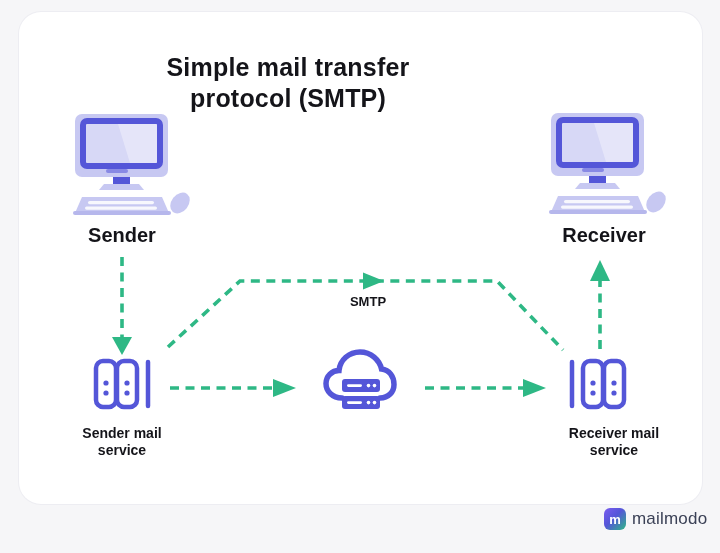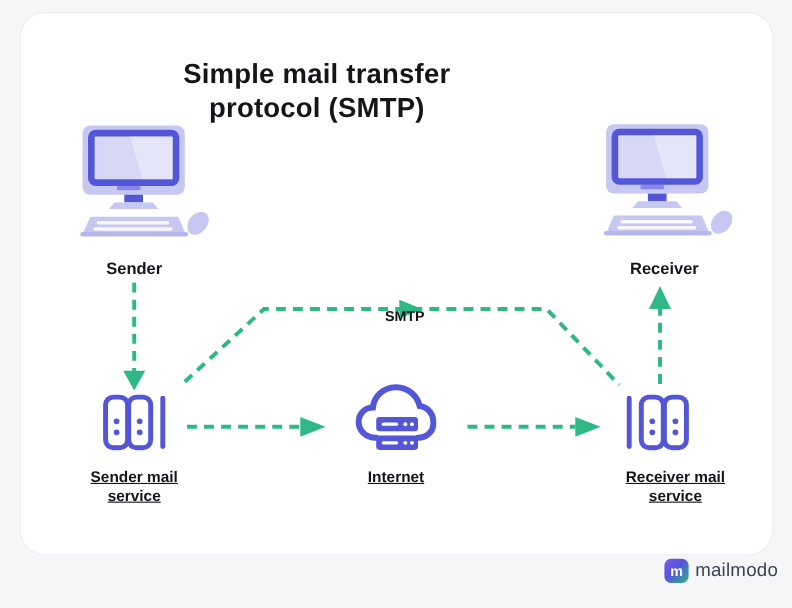--- a/index.html
+++ b/index.html
@@ -17,22 +17,22 @@
   }
   .title{
     position:absolute;left:0;top:52px;width:576px;
     text-align:center;font-size:25px;font-weight:800;line-height:31px;
     color:var(--text,#141419);letter-spacing:.2px;white-space:pre-line;
   }
   .node-label{
     position:absolute;text-align:center;font-weight:800;
     color:var(--text,#141419);white-space:pre-line;
   }
-  .lbl-main{font-size:15px;margin-top:12px;}
-  .lbl-sub{font-size:14px;line-height:17px;text-decoration:underline;}
+  .lbl-main{font-size:20px;}
+  .lbl-sub{font-size:14px;line-height:17px;}
   .edge-label{
     position:absolute;text-align:center;font-weight:800;font-size:13px;
     line-height:16px;color:var(--text,#141419);white-space:pre-line;
   }
   .icon-abs{position:absolute;}
   .overlay{position:absolute;left:0;top:0;width:720px;height:553px;pointer-events:none;}
   .dash{stroke:var(--green,#2eb885);stroke-width:3.6;fill:none;stroke-dasharray:9 6.5;}
   .head{fill:var(--green,#2eb885);}
   .pstroke{stroke:var(--purple,#5456d8);fill:none;}
   .pfill{fill:var(--purple,#5456d8);}
@@ -133,24 +133,23 @@
     <path class="dash" d="M170,388 L273,388"></path>
     <polygon class="head" points="273,379 273,397 296,388"></polygon>
     <path class="dash" d="M425,388 L523,388"></path>
     <polygon class="head" points="523,379 523,397 546,388"></polygon>
   </svg>
 
   <div class="node-label lbl-main" style="left:62px;top:224px;width:120px">Sender</div>
   <div class="node-label lbl-main" style="left:544px;top:224px;width:120px">Receiver</div>
   <div class="node-label lbl-sub" style="left:52px;top:425px;width:140px">Sender mail
 service</div>
-  <div class="node-label lbl-sub" style="left:300px;top:425px;width:120px">Internet</div>
   <div class="node-label lbl-sub" style="left:544px;top:425px;width:140px">Receiver mail
 service</div>
 
-  <div class="edge-label" style="left:337px;top:280px;width:62px">SMTP</div>
+  <div class="edge-label" style="left:337px;top:294px;width:62px">SMTP</div>
 
   <div class="footer">
     <div class="logo-badge">m</div>
     <div class="logo-text">mailmodo</div>
   </div>
 
 </div>
 
 </body></html>

